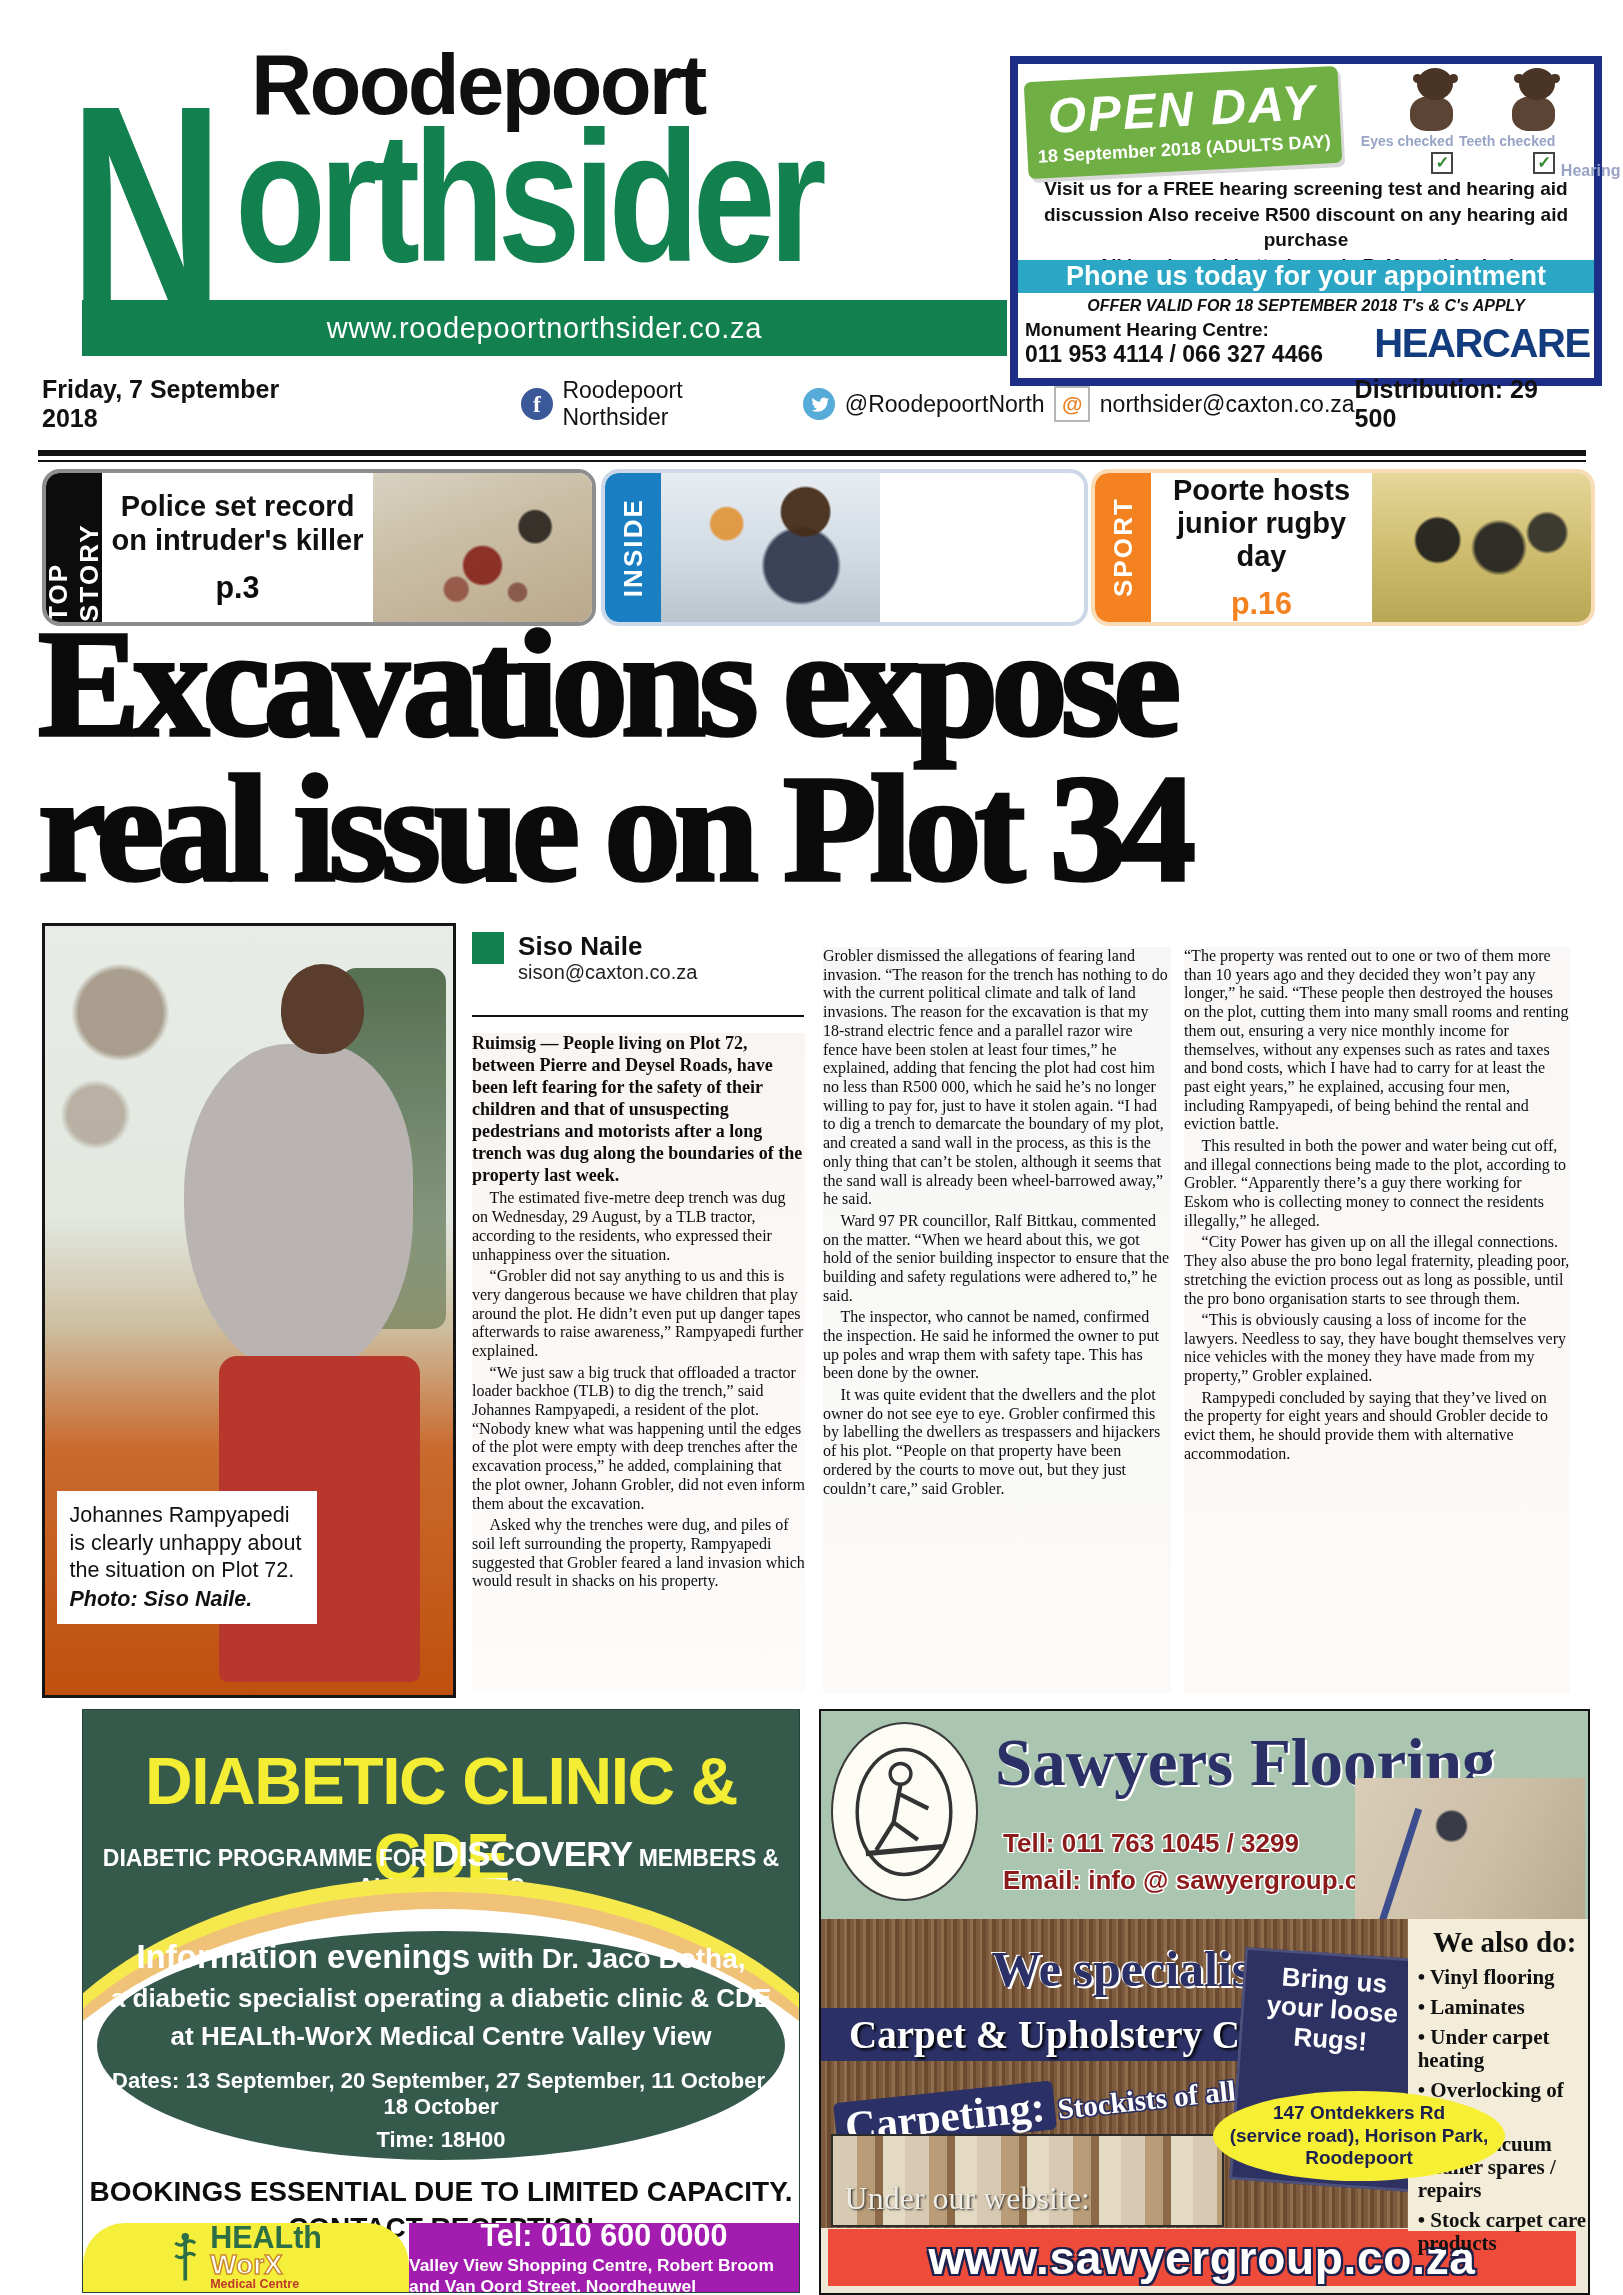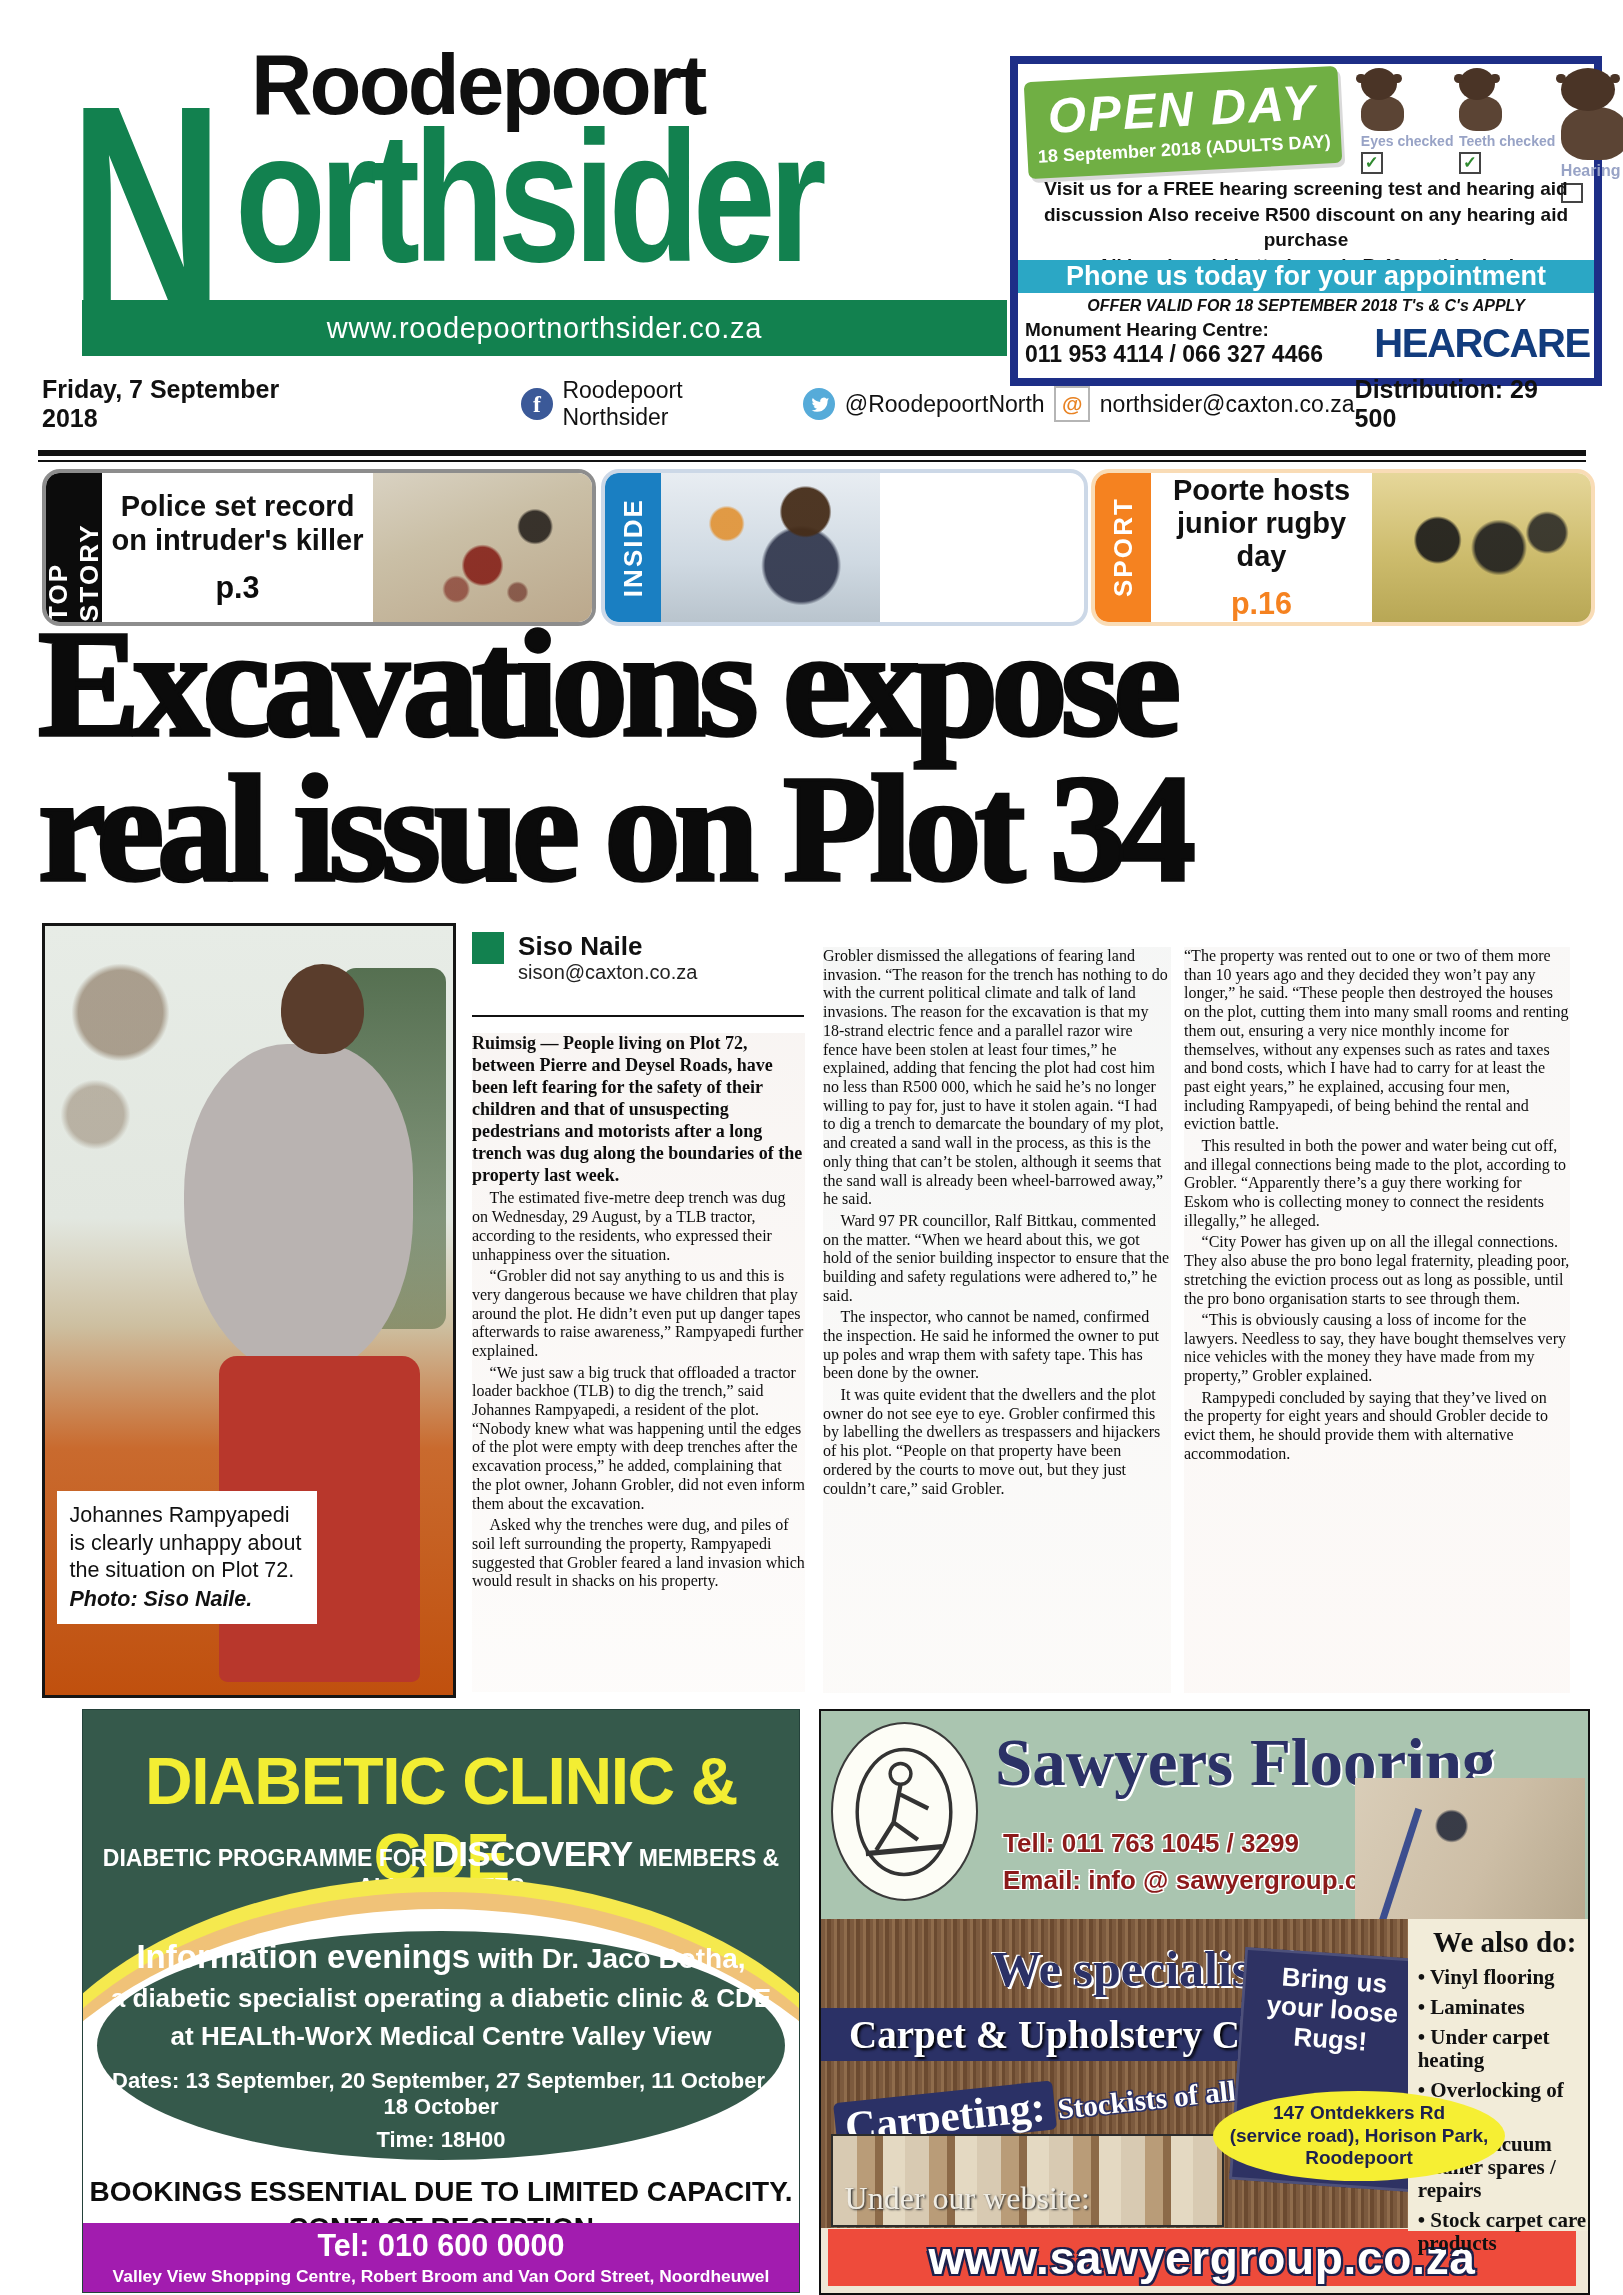--- a/index.html
+++ b/index.html
@@ -19,21 +19,21 @@
   #mast-bar .url{color:#fff;font-size:29px;letter-spacing:0.7px;}
 
   
   #had{left:1010px;top:56px;width:576px;height:314px;background:#fff;border:8.3px solid #1d2e87;}
   #had .banner{position:absolute;left:8.3px;top:9.7px;width:314px;height:97px;background:#70af44;
                border-radius:7px;transform:rotate(-3deg);display:flex;flex-direction:column;
                align-items:center;justify-content:center;color:#fff;box-shadow:2.8px 4.2px 0 rgba(0,0,0,.15);}
   #had .od{font-size:49px;font-weight:800;font-style:italic;letter-spacing:2.1px;line-height:1;}
   #had .ods{font-size:18px;font-weight:800;margin-top:5.6px;}
   #had .monkeys{position:absolute;right:4.2px;top:4.2px;width:229px;height:135px;display:flex;gap:5.6px;z-index:1;}
-  .mk{position:relative;flex:0 0 auto;display:flex;flex-direction:column;align-items:flex-start;}
+  .mk{position:relative;flex:0 0 auto;display:flex;flex-direction:column;align-items:flex-end;}
   .mk .head{width:36px;height:32px;background:#4a3426;border-radius:50%;position:relative;}
   .mk .head:before,.mk .head:after{content:"";position:absolute;top:5.6px;width:9.7px;height:9.7px;background:#4a3426;border-radius:50%;}
   .mk .head:before{left:-4.9px}.mk .head:after{right:-4.9px}
   .mk .body{width:43px;height:35px;background:#5b4434;border-radius:45% 45% 40% 40%;margin-top:-4.2px;}
   .mk.big .head{width:54px;height:47px}.mk.big .body{width:67px;height:58px}
   .mklbl{font-size:14px;font-weight:700;color:#98a3c6;text-align:center;line-height:1.1;margin-top:2.8px;}
   .mk.big .mklbl{font-size:16px;}
   .chk{width:18px;height:18px;border:2.1px solid #444;margin-top:2.8px;display:flex;align-items:center;
        justify-content:center;font-size:16.7px;color:#2f8a2f;font-weight:800;background:#fff;}
   #had .bodytxt{position:absolute;left:0;top:112px;width:100%;text-align:center;font-weight:800;
@@ -365,20 +365,33 @@
     <div class="ell">
       <div class="i1"><span>Information evenings</span><small> with Dr. Jaco Botha,</small></div>
       <div class="i2">a diabetic specialist operating a diabetic clinic &amp; CDE</div>
       <div class="i3">at HEALth-WorX Medical Centre Valley View</div>
       <div class="dates">Dates: 13 September, 20 September, 27 September, 11 October, 18 October</div>
       <div class="time">Time: 18H00</div>
     </div>
     <div class="book pre">BOOKINGS ESSENTIAL DUE TO LIMITED CAPACITY. CONTACT RECEPTION
 AT HEALth-WorX TO SECURE YOUR BOOKING</div>
     <div class="bar">
+      <div class="barY">
+        <svg width="30.5" height="50" viewBox="0 0 24 40">
+          <line x1="12" y1="2" x2="12" y2="38" stroke="#2c6e46" stroke-width="3"></line>
+          <path d="M4 8 C12 14 12 2 20 8" stroke="#2c6e46" stroke-width="2.5" fill="none"></path>
+          <path d="M4 18 C12 24 12 12 20 18" stroke="#2c6e46" stroke-width="2.5" fill="none"></path>
+          <circle cx="12" cy="3" r="3" fill="#2c6e46"></circle>
+        </svg>
+        <span>
+          <div class="hw1">HEALth</div>
+          <div class="hw2">WorX</div>
+          <div class="hw3">Medical Centre</div>
+        </span>
+      </div>
       <div class="barG">
         <div class="tel">Tel: 010 600 0000</div>
         <div class="addr">Valley View Shopping Centre, Robert Broom and Van Oord Street, Noordheuwel</div>
       </div>
     </div>
   </div>
 
   <div class="abs" id="saw">
     <div class="hdr"></div>
     <div class="logo">

